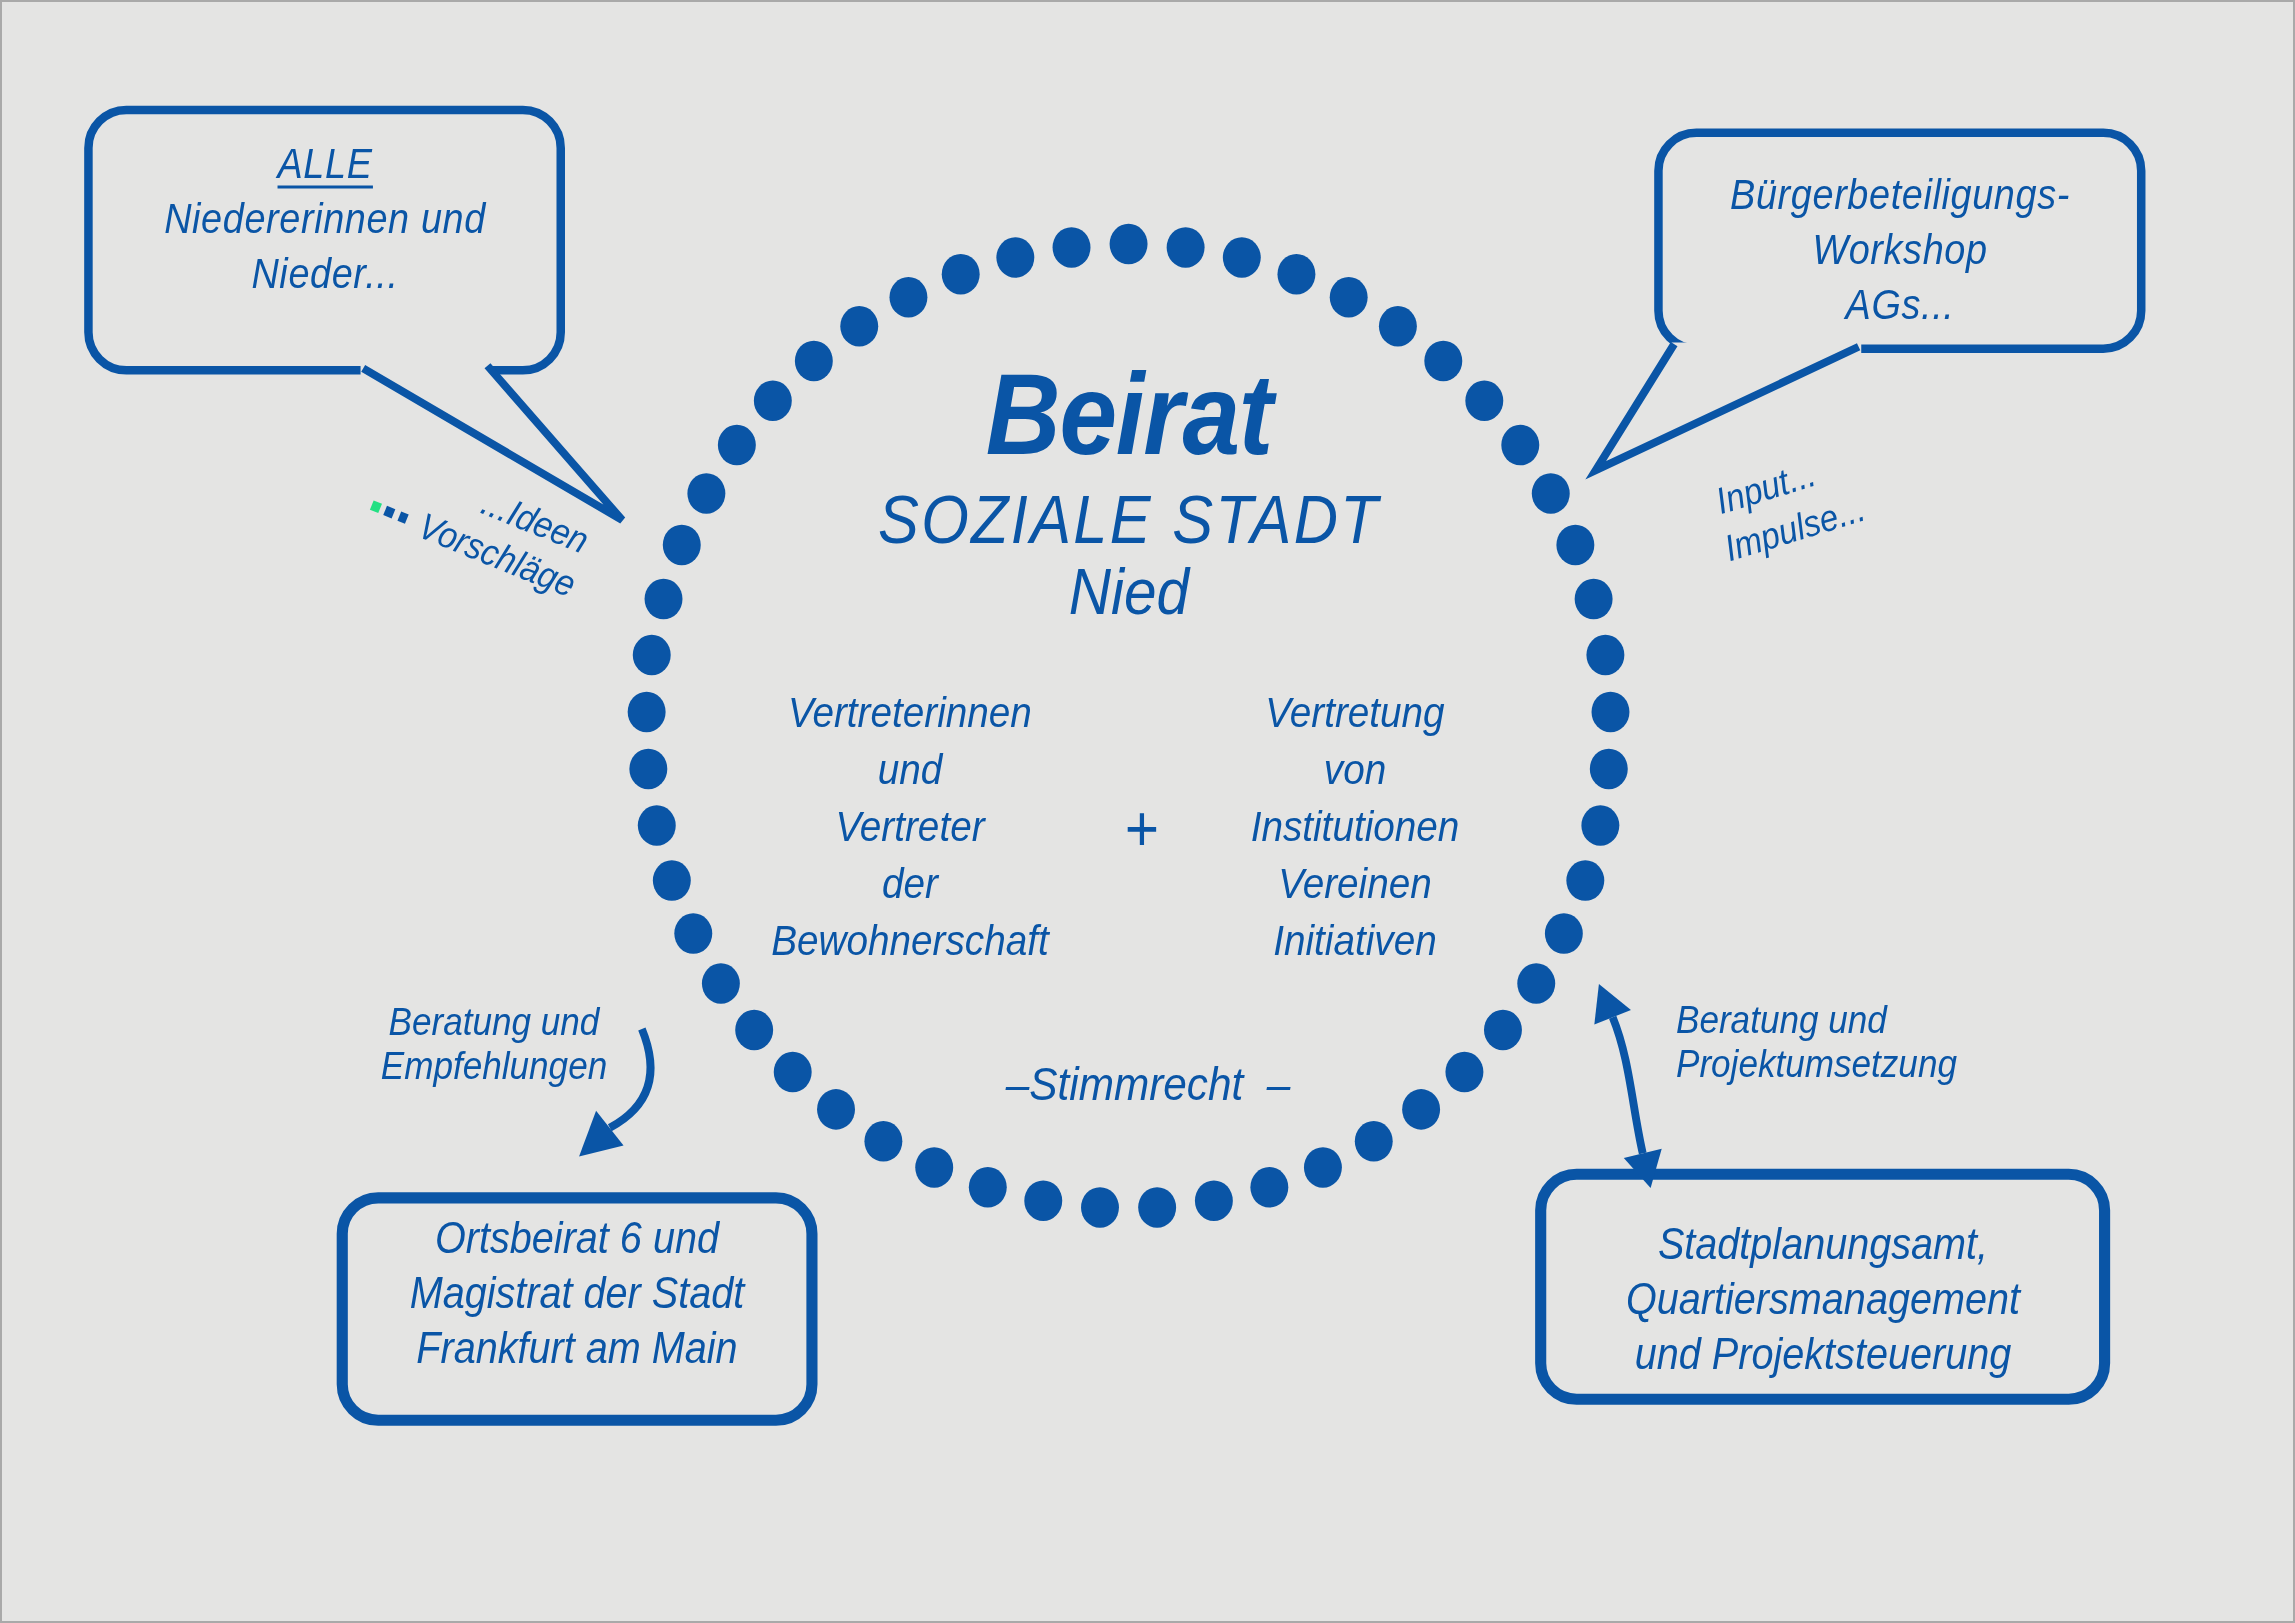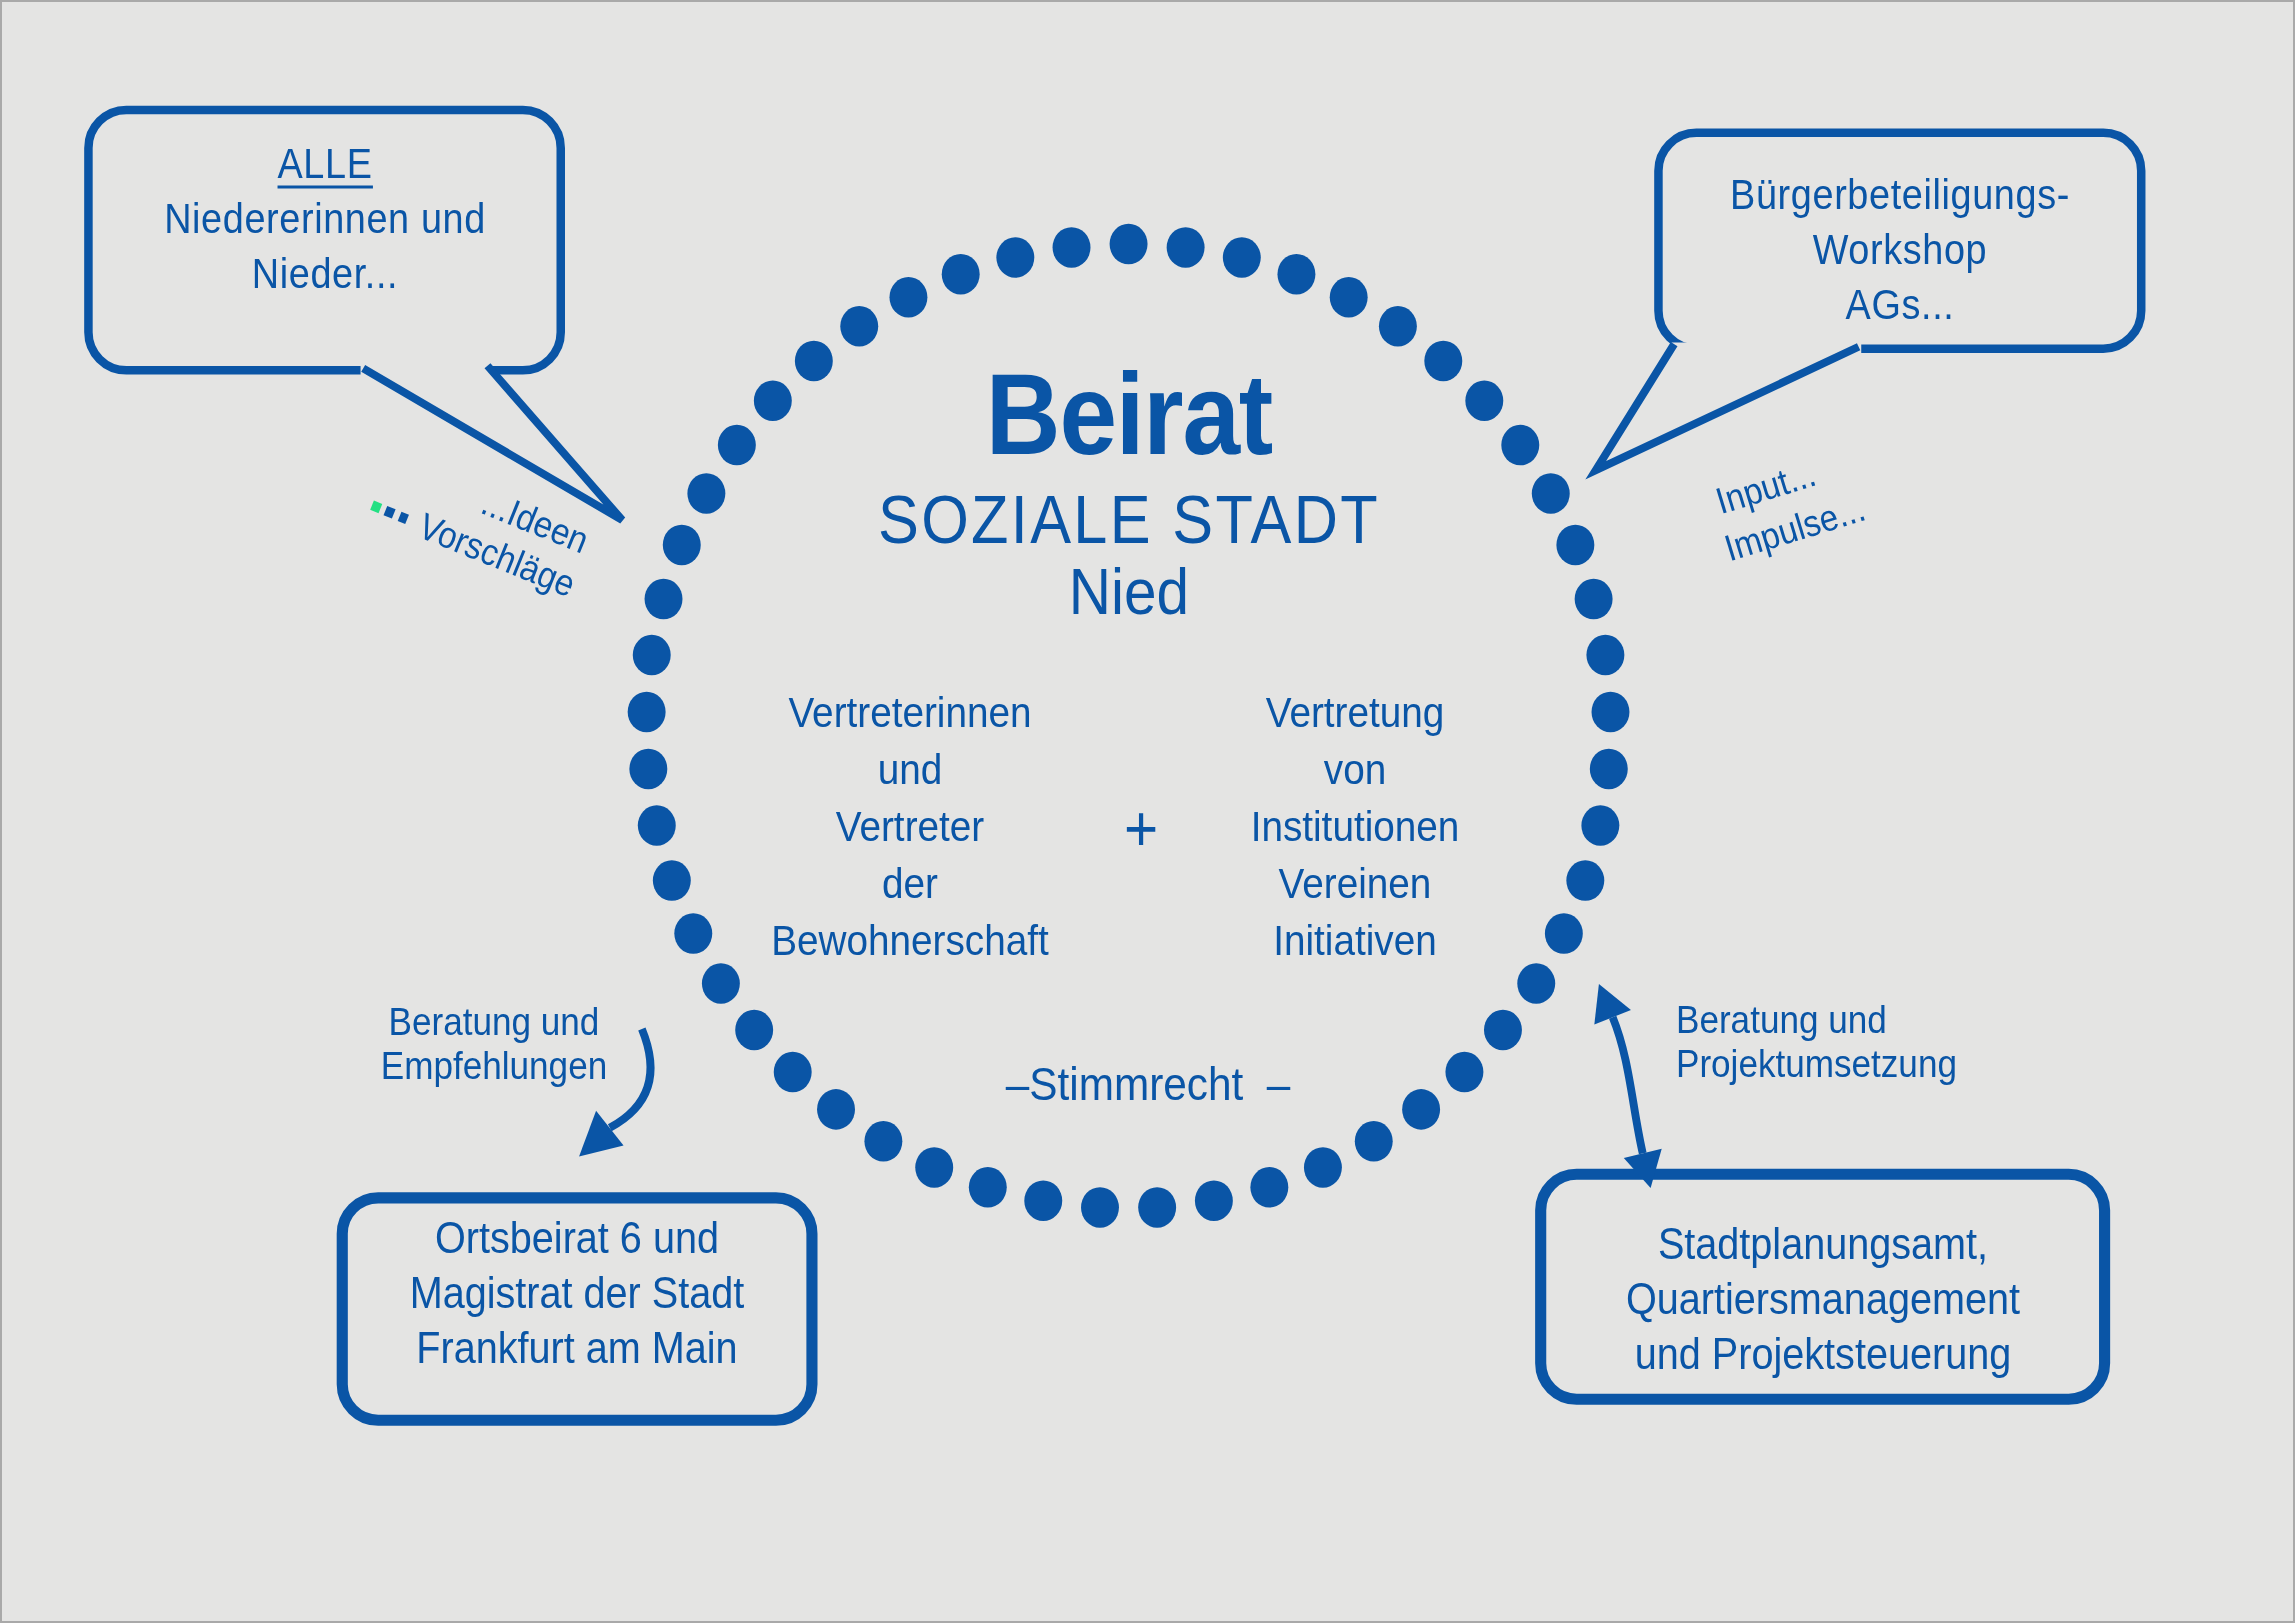--- a/index.html
+++ b/index.html
@@ -10,20 +10,21 @@
   html,body{margin:0;padding:0;background:#d8d8d8;}
   #stage{
     position:relative;
     width:2295px;height:1623px;
     background:var(--bg);
     border:2px solid #a9a9a9;
     box-sizing:border-box;
     overflow:hidden;
     font-family:"Liberation Sans", sans-serif;
     color:var(--blue);
+    font-style:italic;
   }
   #diagram-svg{position:absolute;left:0;top:0;width:2295px;height:1623px;}
   .txt{position:absolute;color:var(--blue);white-space:nowrap;}
   .ctr{transform:translate(-50%,-50%) scaleX(0.9);text-align:center;}
   .rot-l{transform:translate(-50%,-50%) rotate(22deg) scaleX(0.9);}
   .rot-r{transform:translate(-50%,-50%) rotate(-17deg) scaleX(0.9);}
   .bubble-text{font-size:42px;line-height:55px;letter-spacing:0.7px;}
   .underline{border-bottom:3.9px solid var(--blue);padding-bottom:1.3px;display:inline-block;line-height:42px;}
   .title-main{font-size:115px;font-weight:bold;letter-spacing:-1.3px;}
   .title-sub{font-size:68px;letter-spacing:2.6px;}

